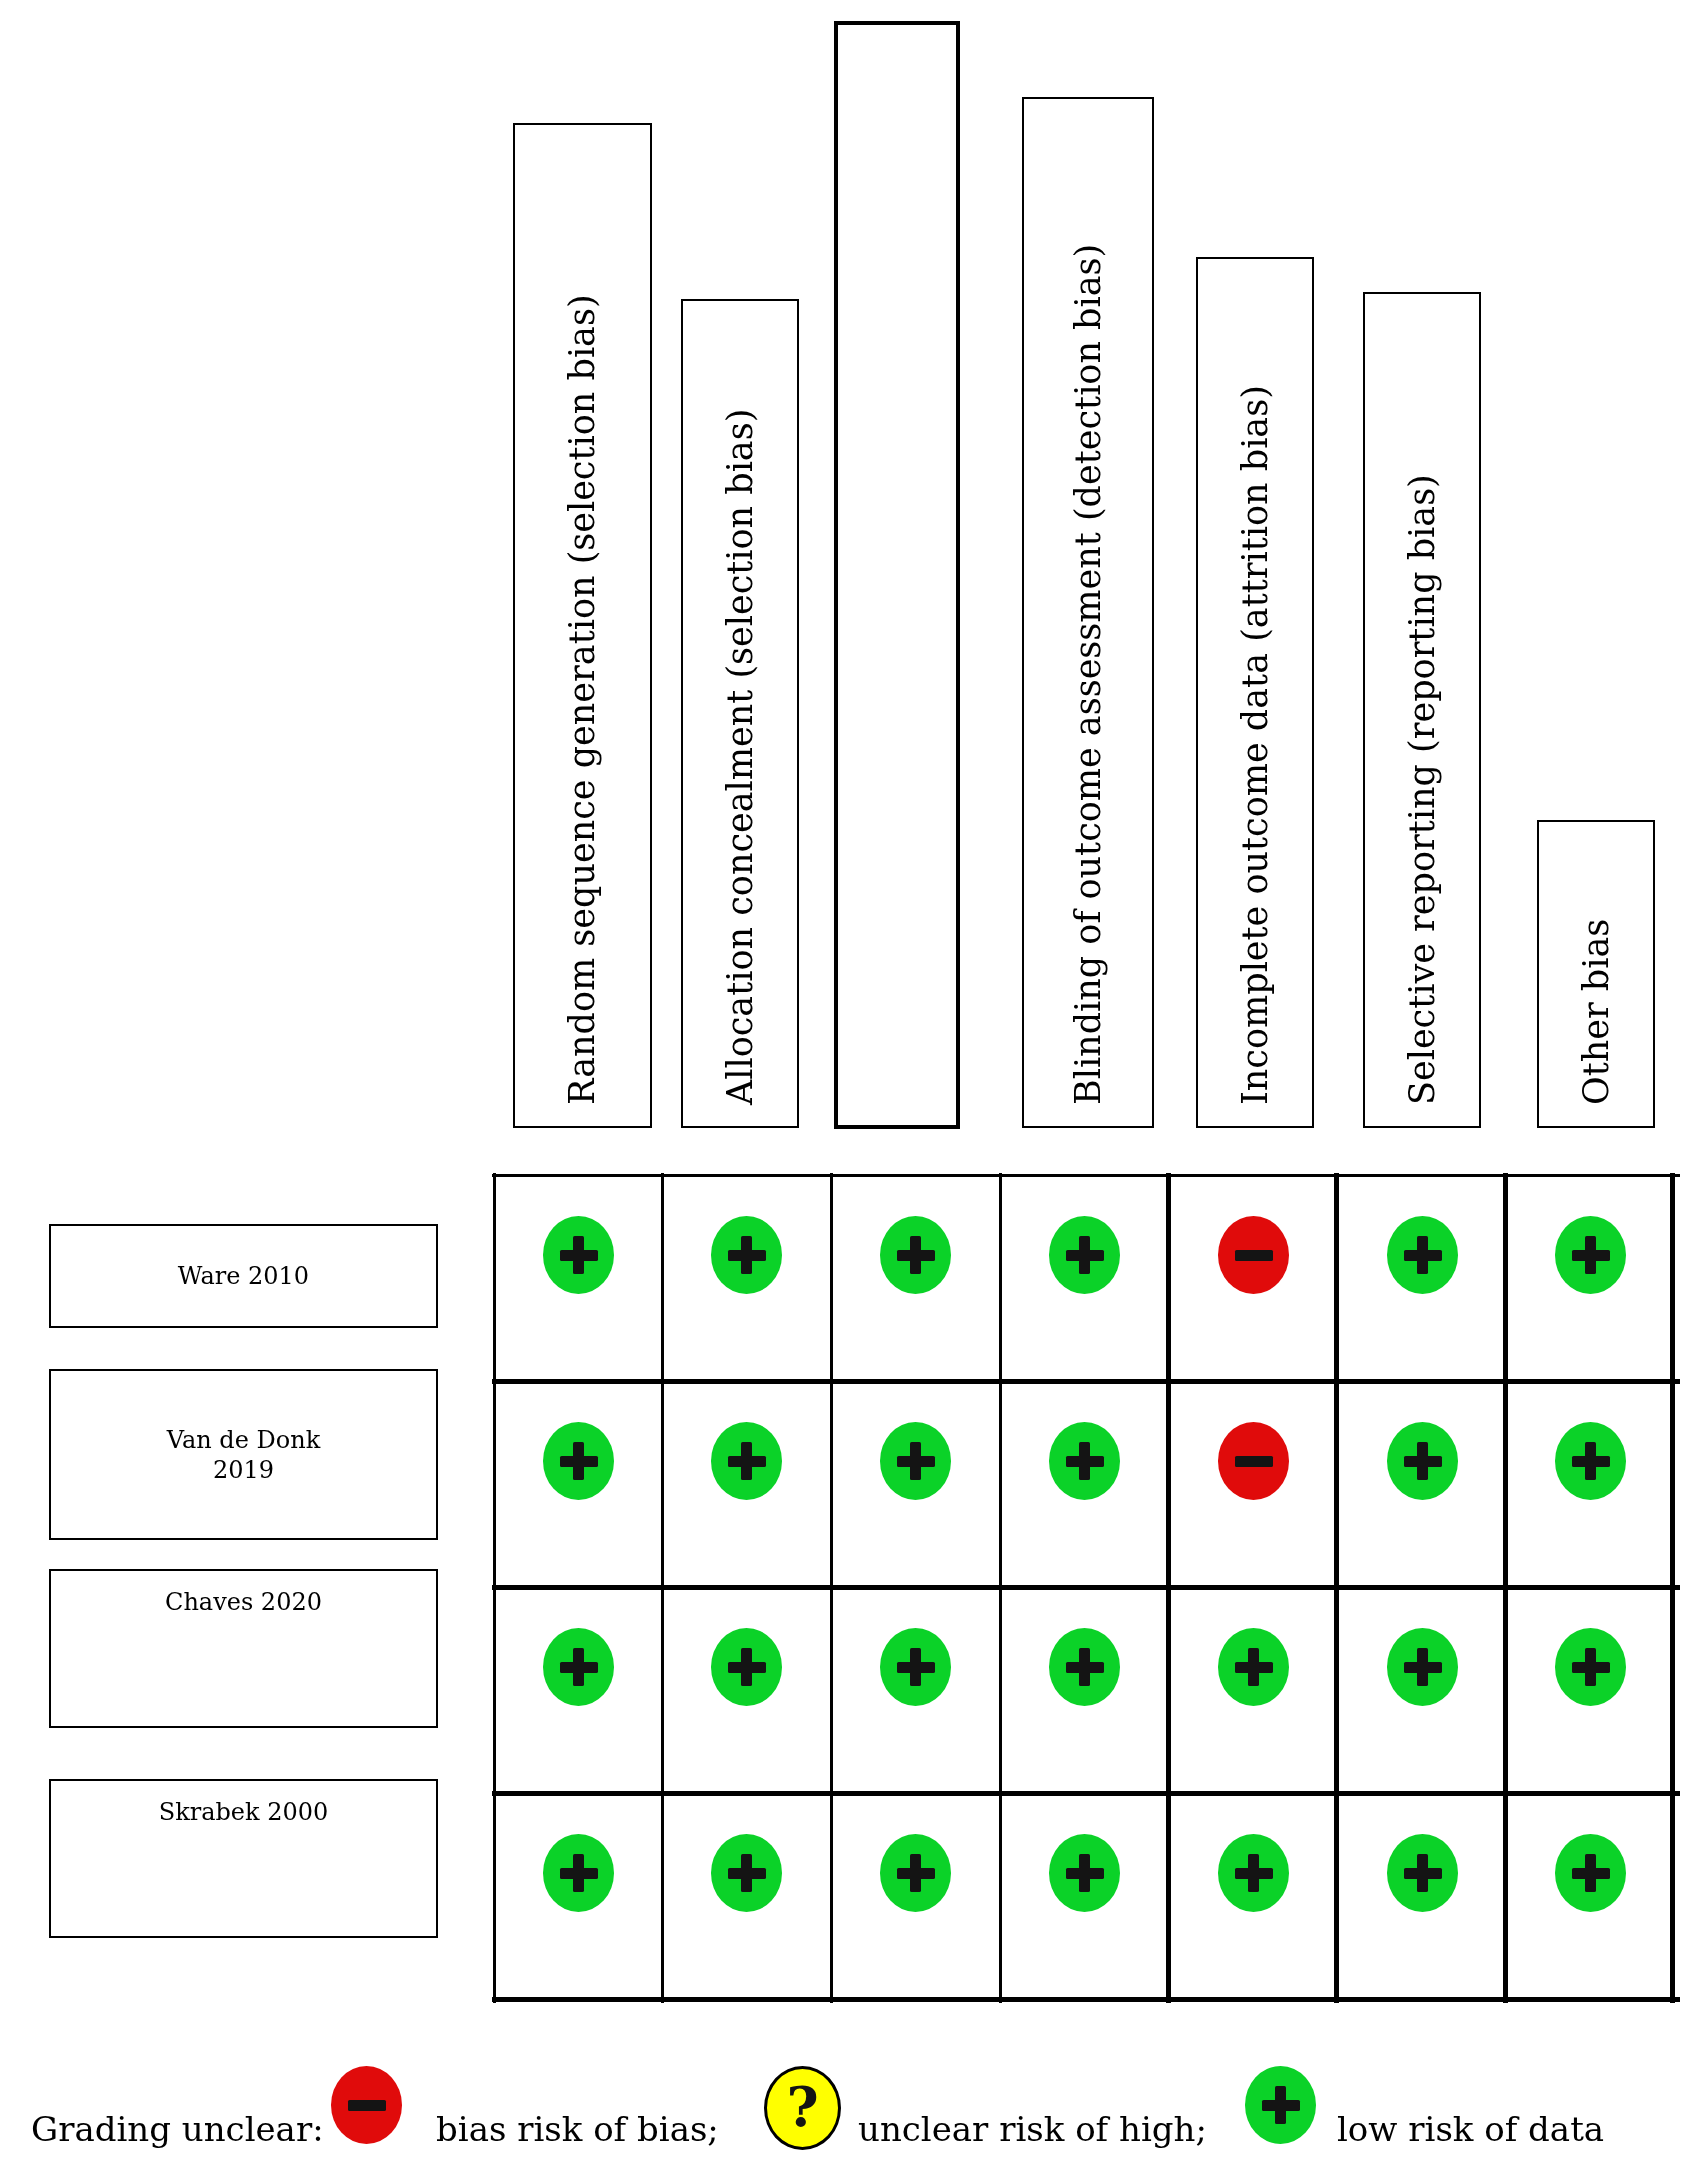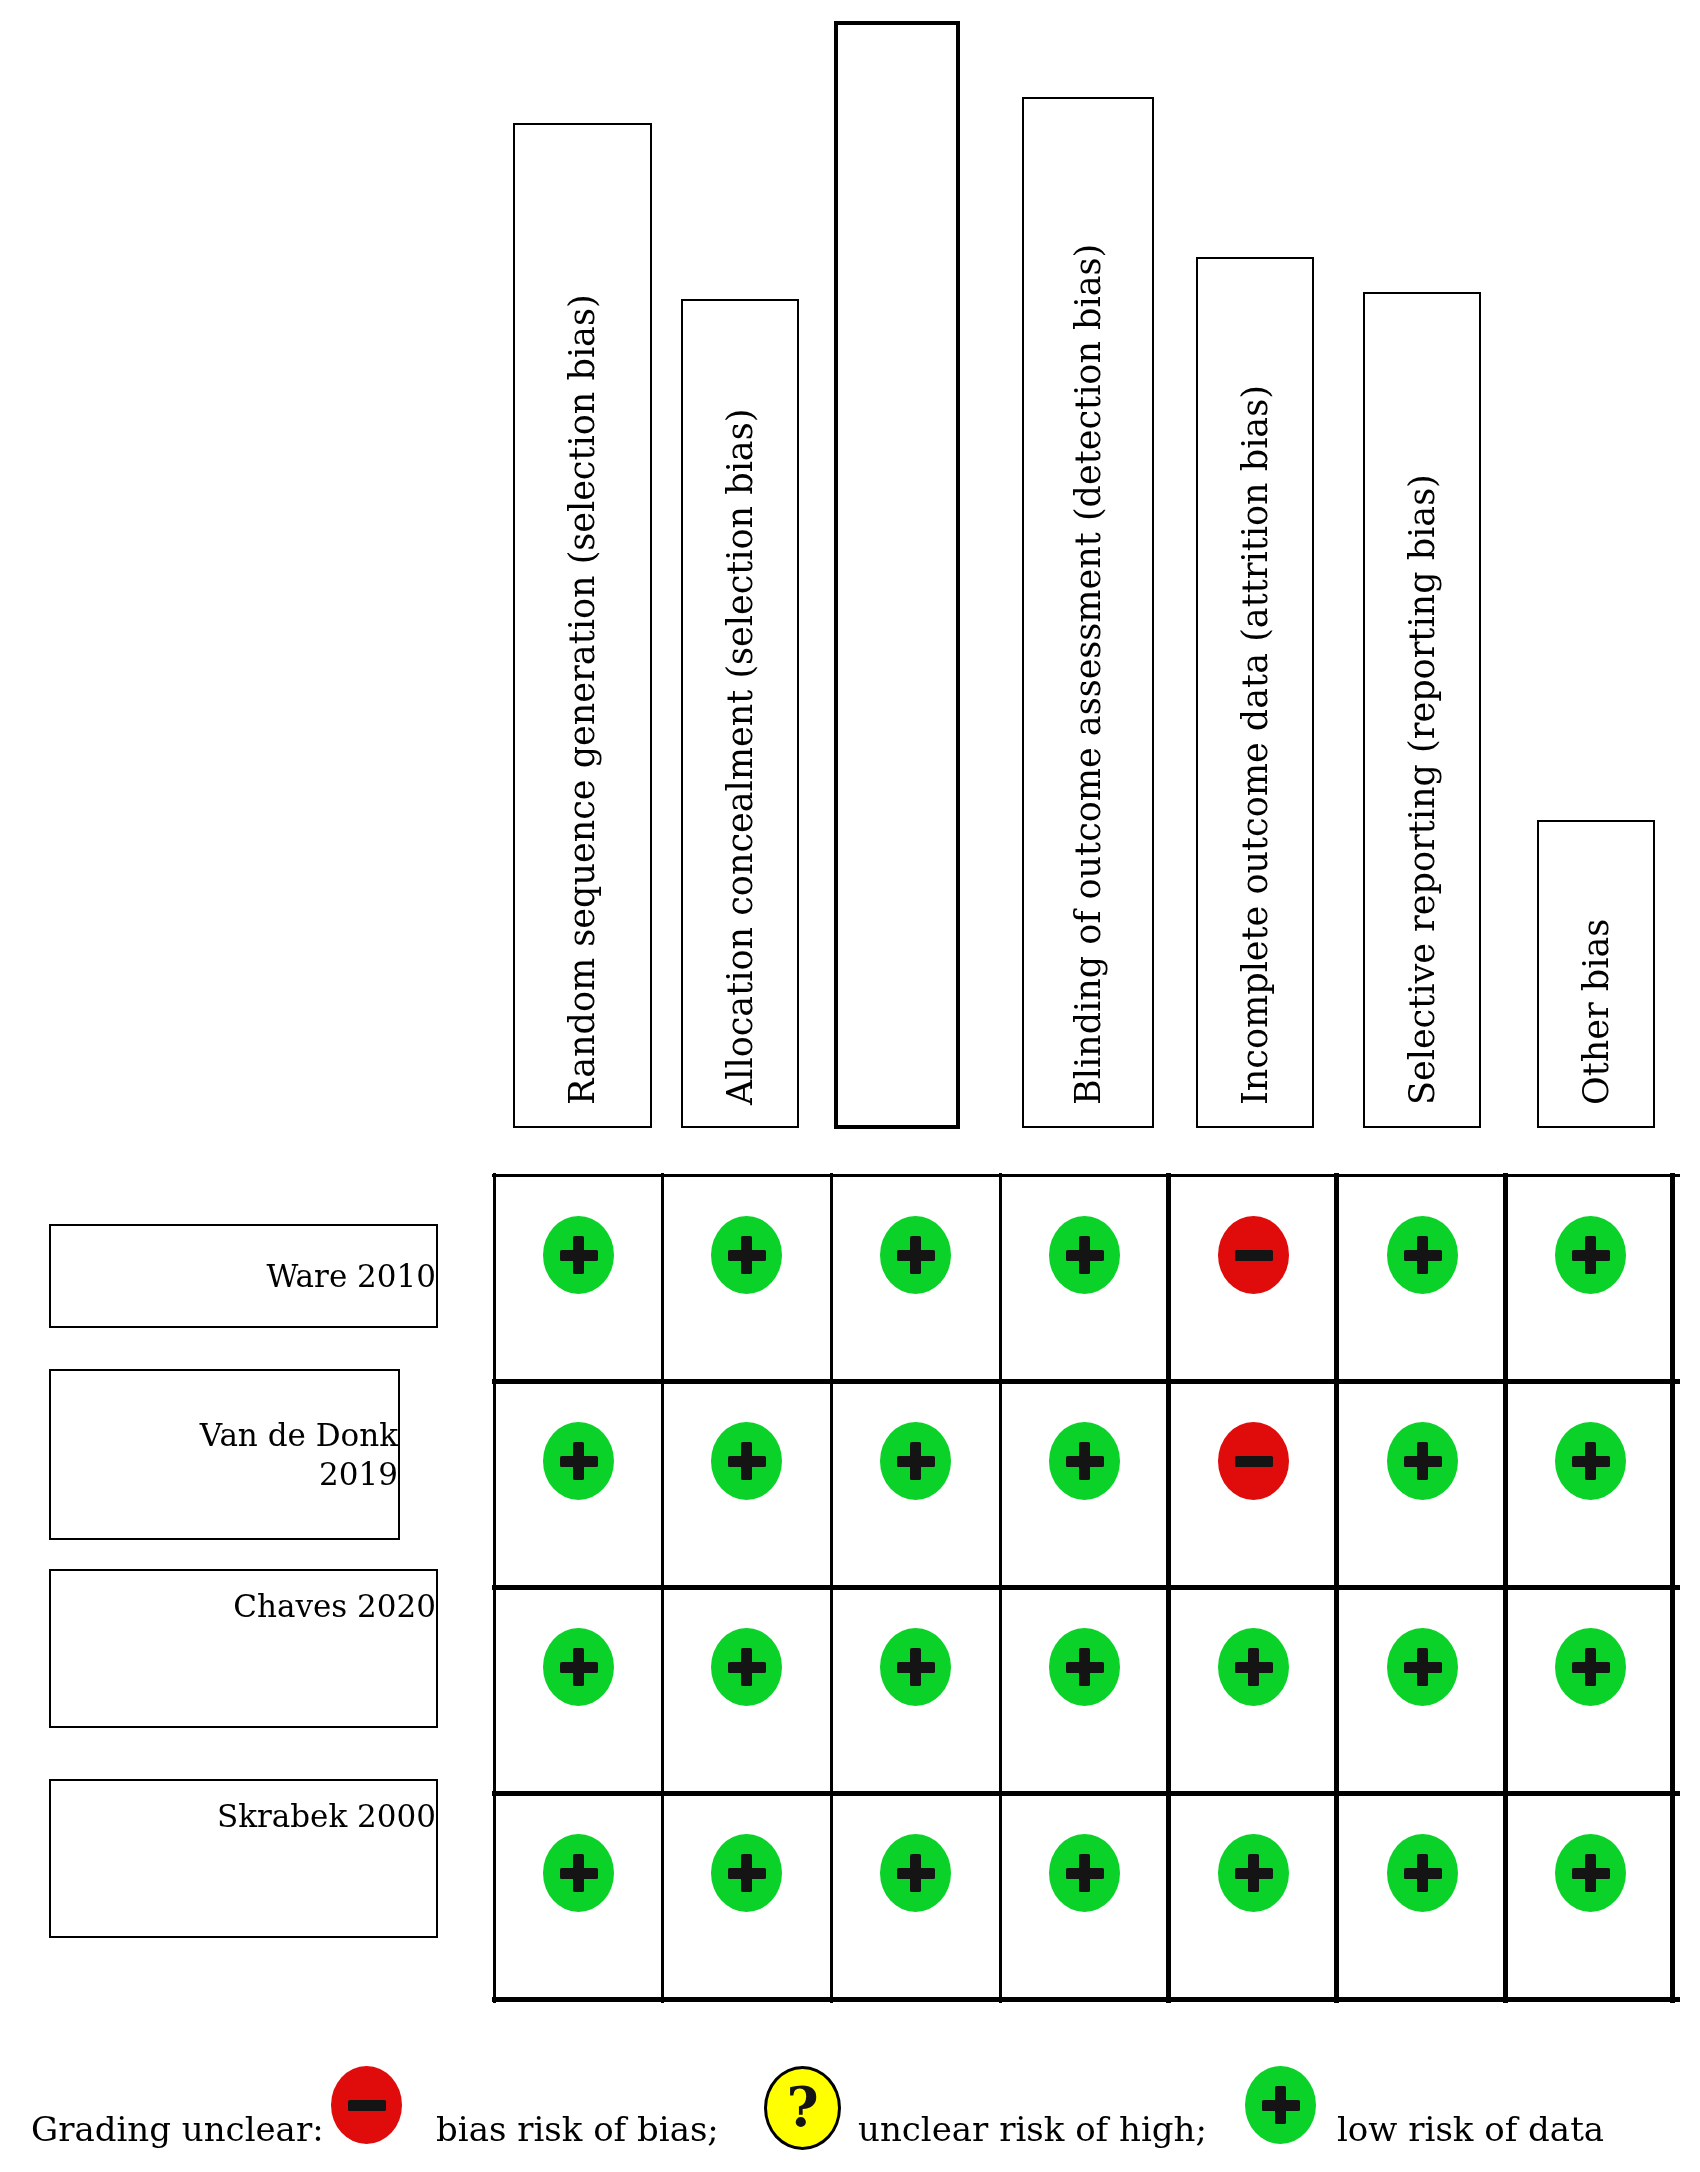--- a/index.html
+++ b/index.html
@@ -9,21 +9,21 @@
   }
   .abs{position:absolute;box-sizing:border-box;}
   
   .colbox{background:#fff;border:2.7px solid #000;display:flex;flex-direction:row;justify-content:center;align-items:stretch;}
   .colbox.heavy{border-width:4.8px;}
   .vtext{
     writing-mode:vertical-rl;transform:rotate(180deg);
     font-size:35px;line-height:1.05;white-space:nowrap;padding-top:21px;
   }
   
-  .rowbox{background:#fff;border:2.7px solid #000;display:flex;flex-direction:column;align-items:flex-end;font-size:31px;line-height:1.25;}
+  .rowbox{background:#fff;border:2.7px solid #000;display:flex;flex-direction:column;align-items:center;font-size:24px;line-height:1.25;}
   .rowbox.center{justify-content:center;}
   .rowbox.top{justify-content:flex-start;padding-top:16px;}
   .rowbox .study-line{display:block;text-align:center;}
   
   .gline{position:absolute;background:#000;}
   
   .marker{position:absolute;border-radius:50%;display:flex;align-items:center;justify-content:center;}
   .marker .bar-h{position:absolute;width:38px;height:11px;background:#141414;border-radius:1.6px;}
   .marker .bar-v{position:absolute;width:11px;height:38px;background:#141414;border-radius:1.6px;}
   .marker .qglyph{font-size:55px;font-weight:bold;color:#141414;line-height:1;transform:translateY(-2.1px);}
@@ -181,21 +181,21 @@
       </div>
       <div class="marker" style="left: 1555px; top: 1834px; width: 71px; height: 78px; background: rgb(11, 210, 40);">
         <div class="bar-h"></div>
         <div class="bar-v"></div>
       </div>
     </div>
   <div id="study-labels">
       <div class="abs rowbox center" style="left: 49px; top: 1224px; width: 389px; height: 104px;">
         <div class="study-line">Ware 2010</div>
       </div>
-      <div class="abs rowbox center" style="left: 49px; top: 1369px; width: 351px; height: 171px;">
+      <div class="abs rowbox center" style="left: 49px; top: 1369px; width: 389px; height: 171px;">
         <div class="study-line">Van de Donk</div>
         <div class="study-line">2019</div>
       </div>
       <div class="abs rowbox top" style="left: 49px; top: 1569px; width: 389px; height: 159px;">
         <div class="study-line">Chaves 2020</div>
       </div>
       <div class="abs rowbox top" style="left: 49px; top: 1779px; width: 389px; height: 159px;">
         <div class="study-line">Skrabek 2000</div>
       </div>
     </div>

